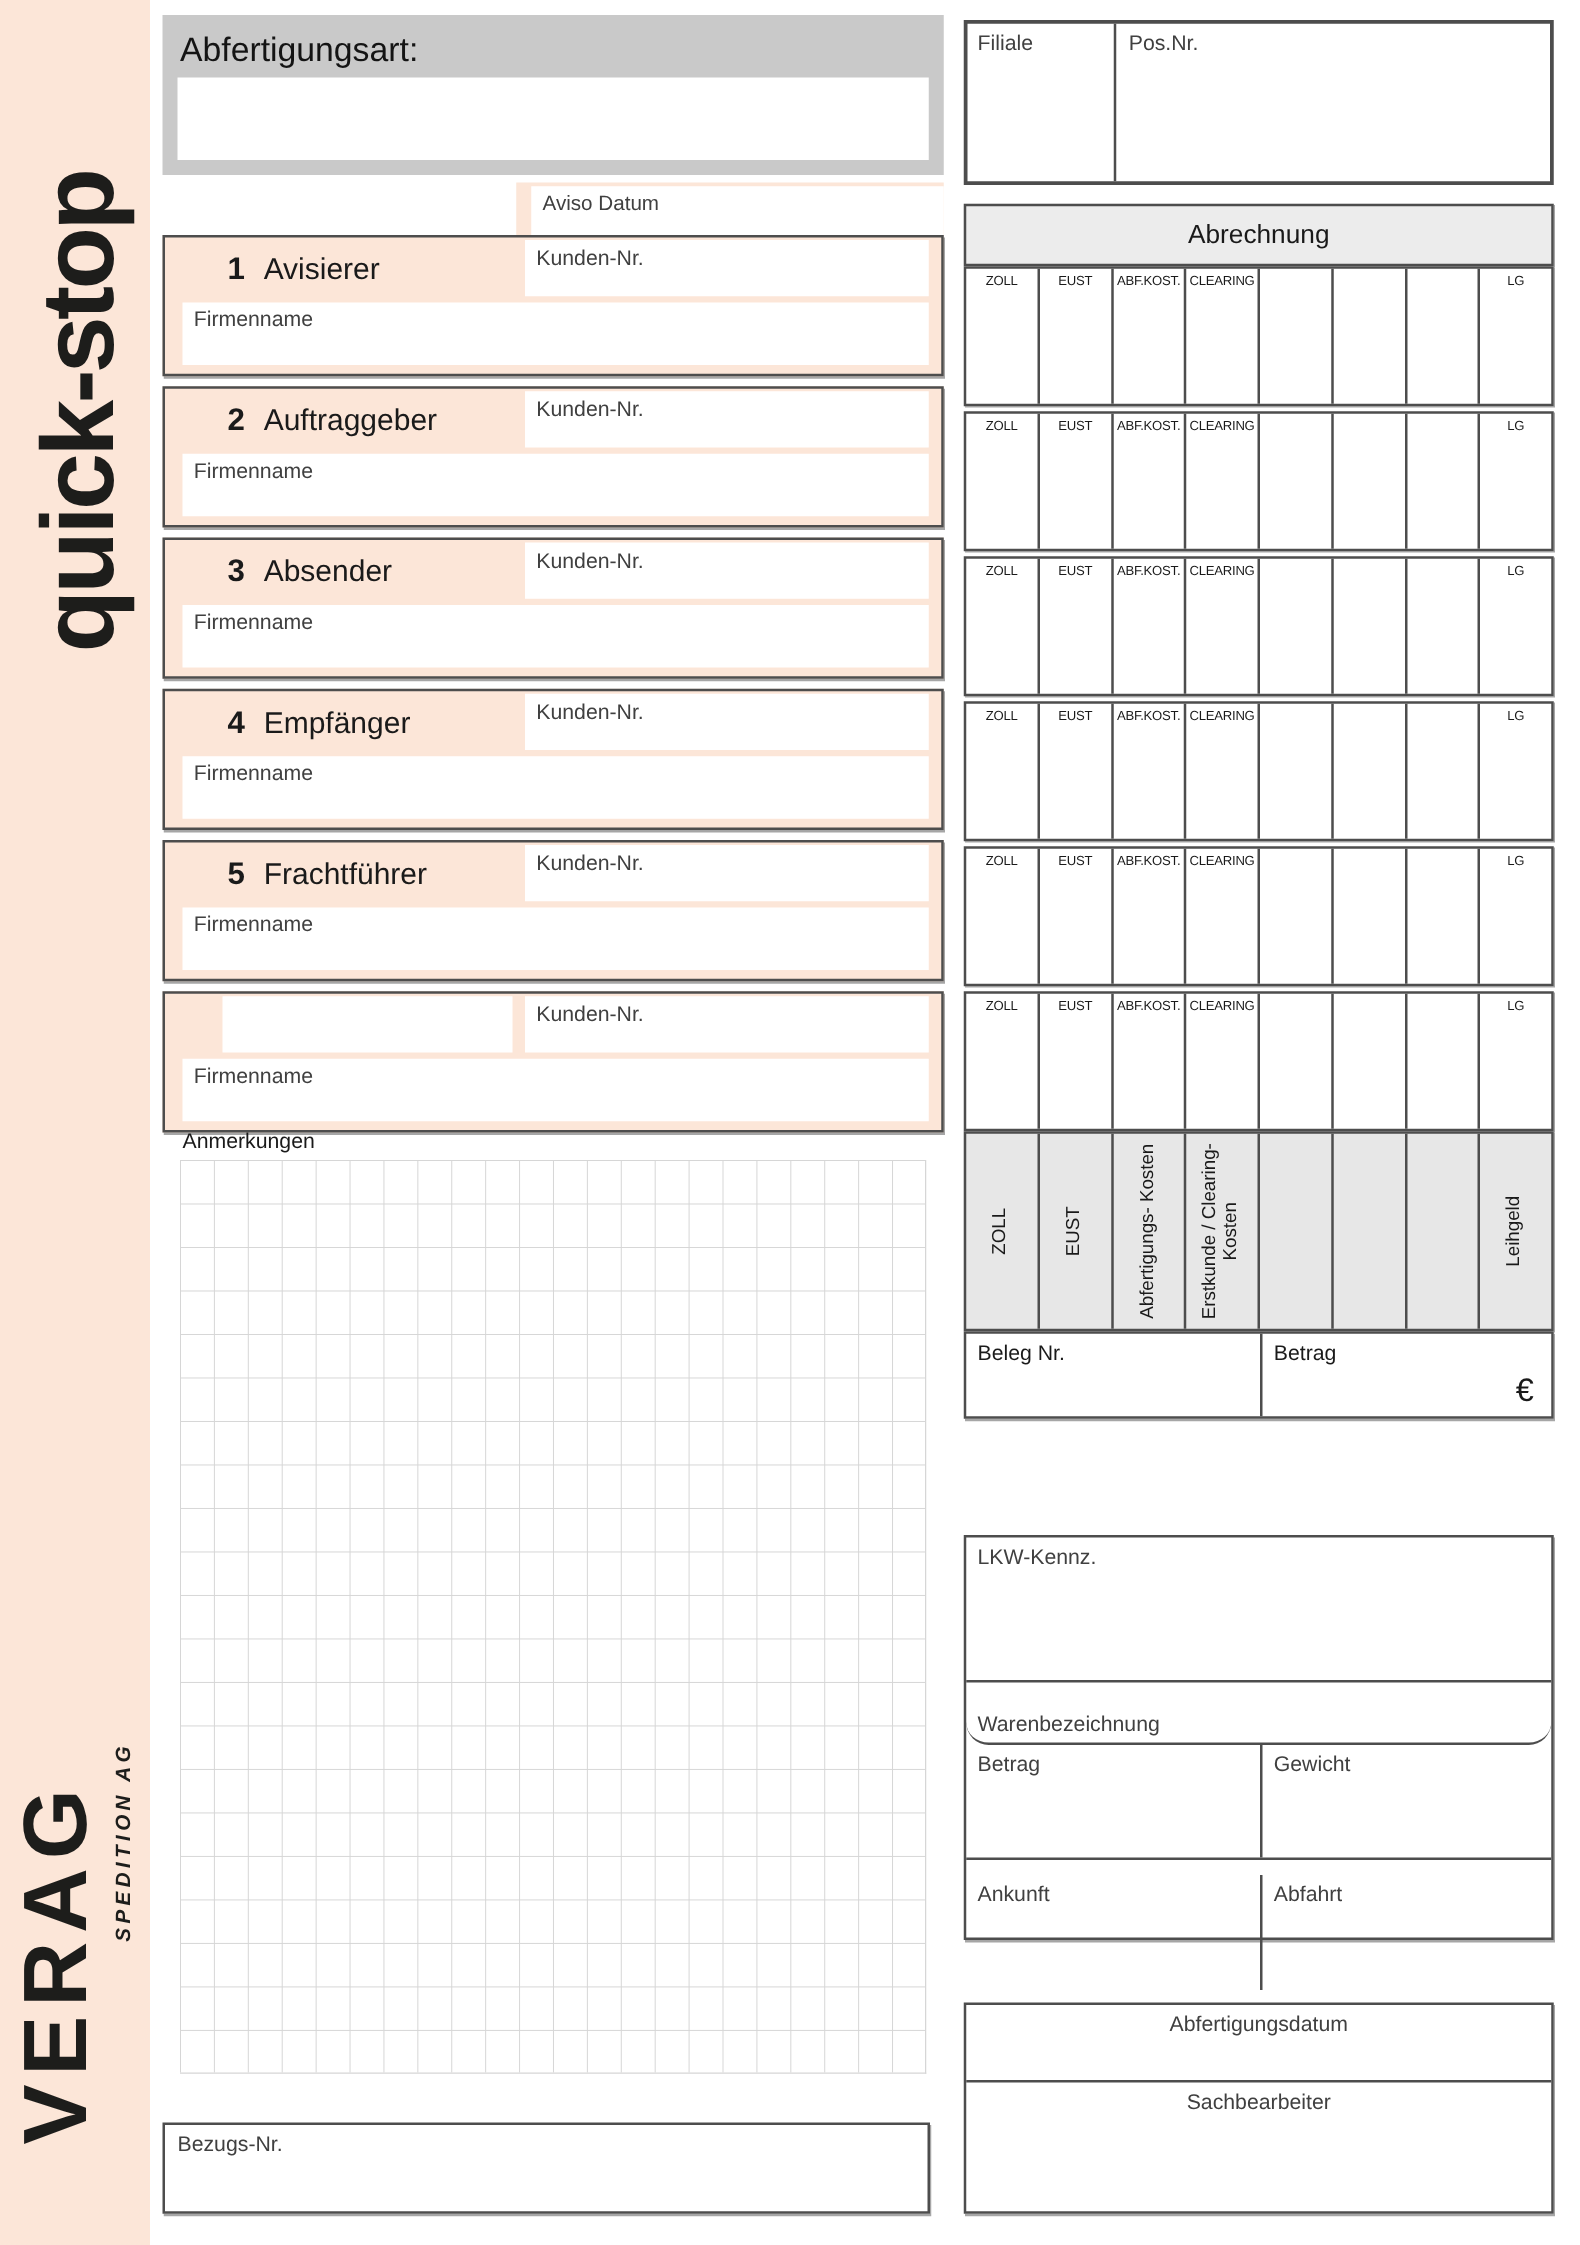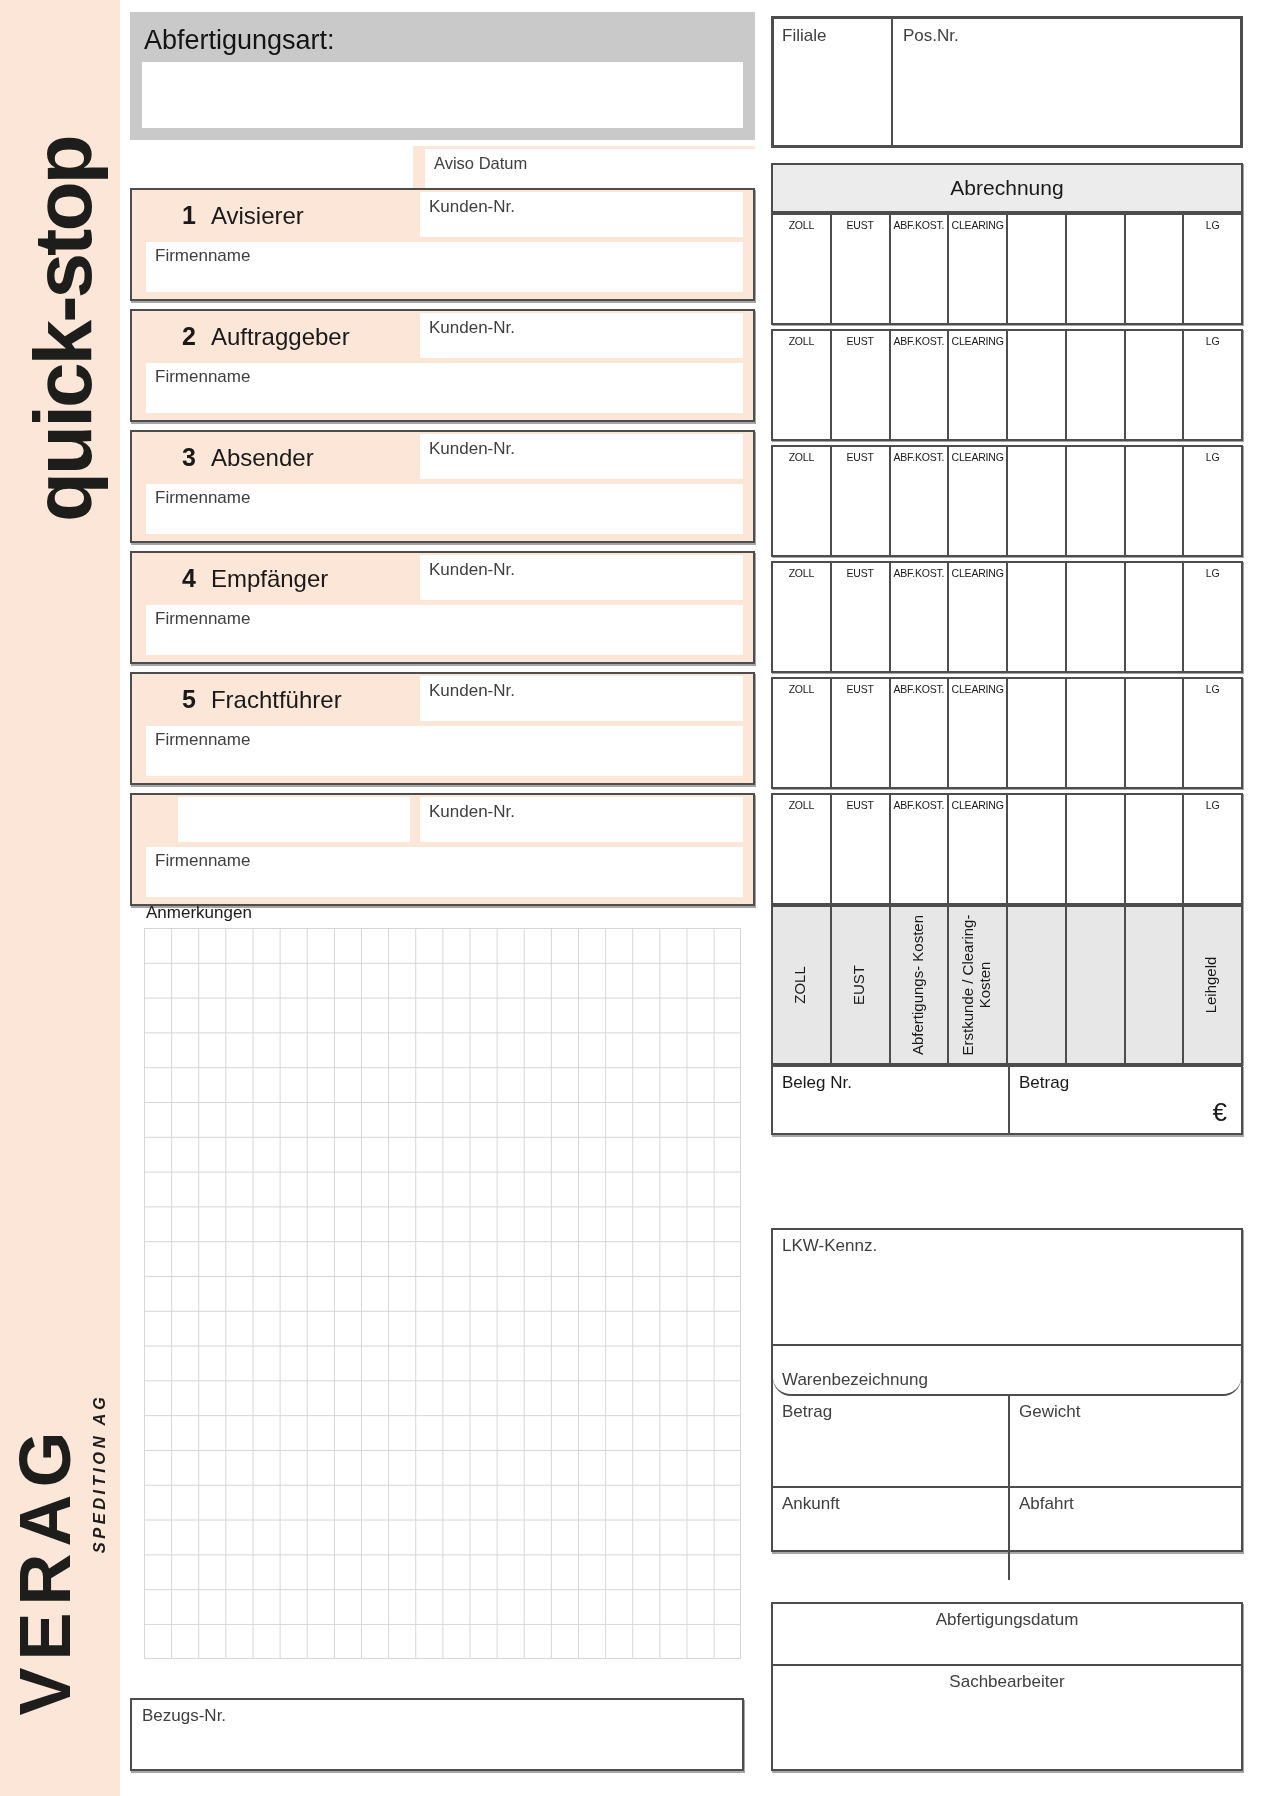--- a/index.html
+++ b/index.html
@@ -68,21 +68,21 @@
     border-right:1px solid #d6d6d6; border-bottom:1px solid #d6d6d6; }
 
   
   .bezug-box { left:130px; top:1698px; width:614px; height:73px; padding:6px 10px; }
 
   
   .lkw-block { position:absolute; left:771px; top:1228px; width:472px; height:324px; border:2px solid #4d4d4d; background:#fff; box-shadow:1px 2px 0 #a6a6a6; }
   .row-lkw { height:116px; border-bottom:2px solid #4d4d4d; padding:6px 9px; }
   .row-waren { height:38px; border-bottom:2px solid #4d4d4d; padding:24px 9px;border-radius:18px; }
   .row-split { height:92px; border-bottom:2px solid #4d4d4d; display:flex; }
-  .row-split:last-child { border-bottom:none; }
+  .row-split:last-child { border-bottom:none;margin-top:12px; }
   .cell-left { width:237px; border-right:2px solid #4d4d4d; padding:6px 9px; }
   .cell-right { flex:1; padding:6px 9px; }
 
   
   .proc-block { position:absolute; left:771px; top:1602px; width:472px; height:169px; border:2px solid #4d4d4d; background:#fff; box-shadow:1px 2px 0 #a6a6a6;text-align:center; }
   .proc-row1 { height:62px; border-bottom:2px solid #4d4d4d; padding:6px 9px; }
   .proc-row2 { padding:6px 9px; }
 </style>
 </head>
 <body>

